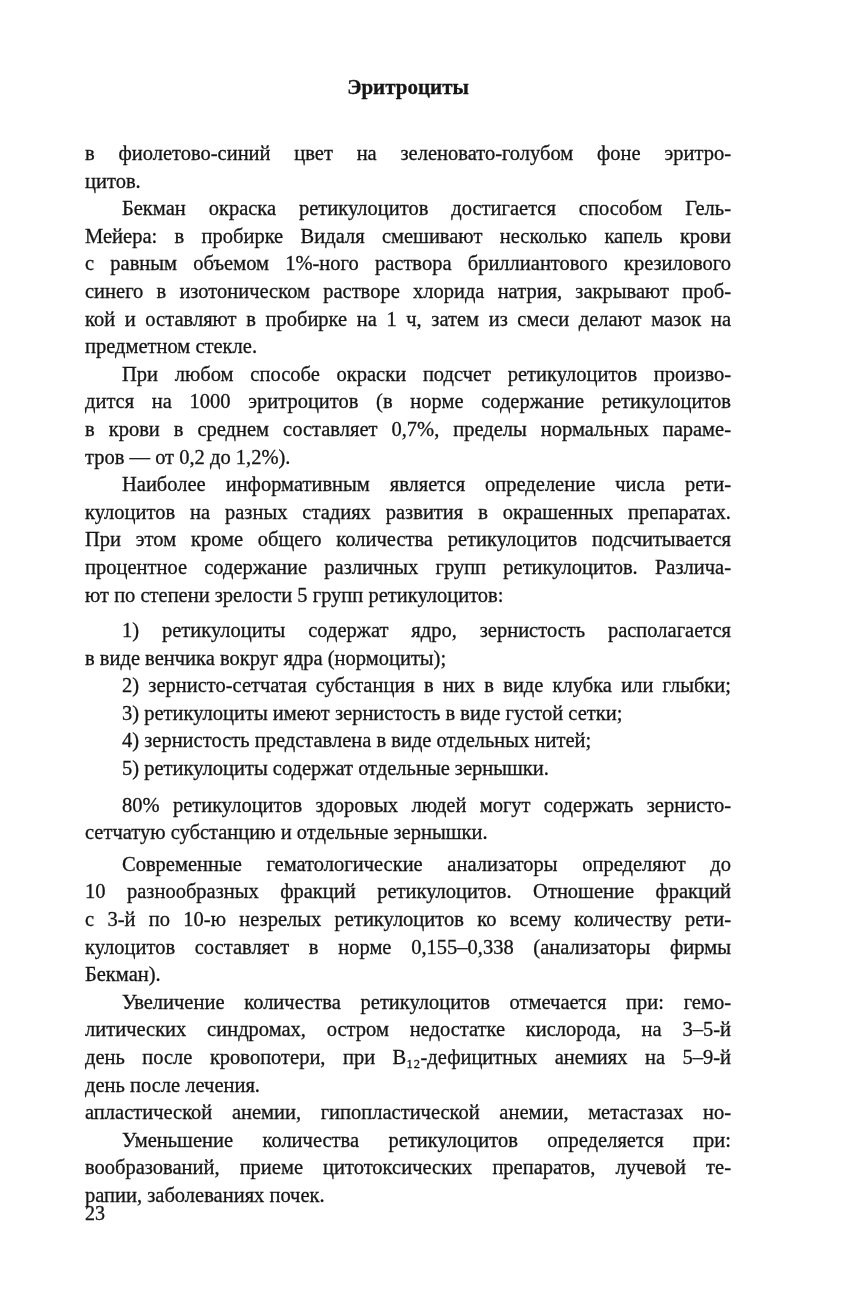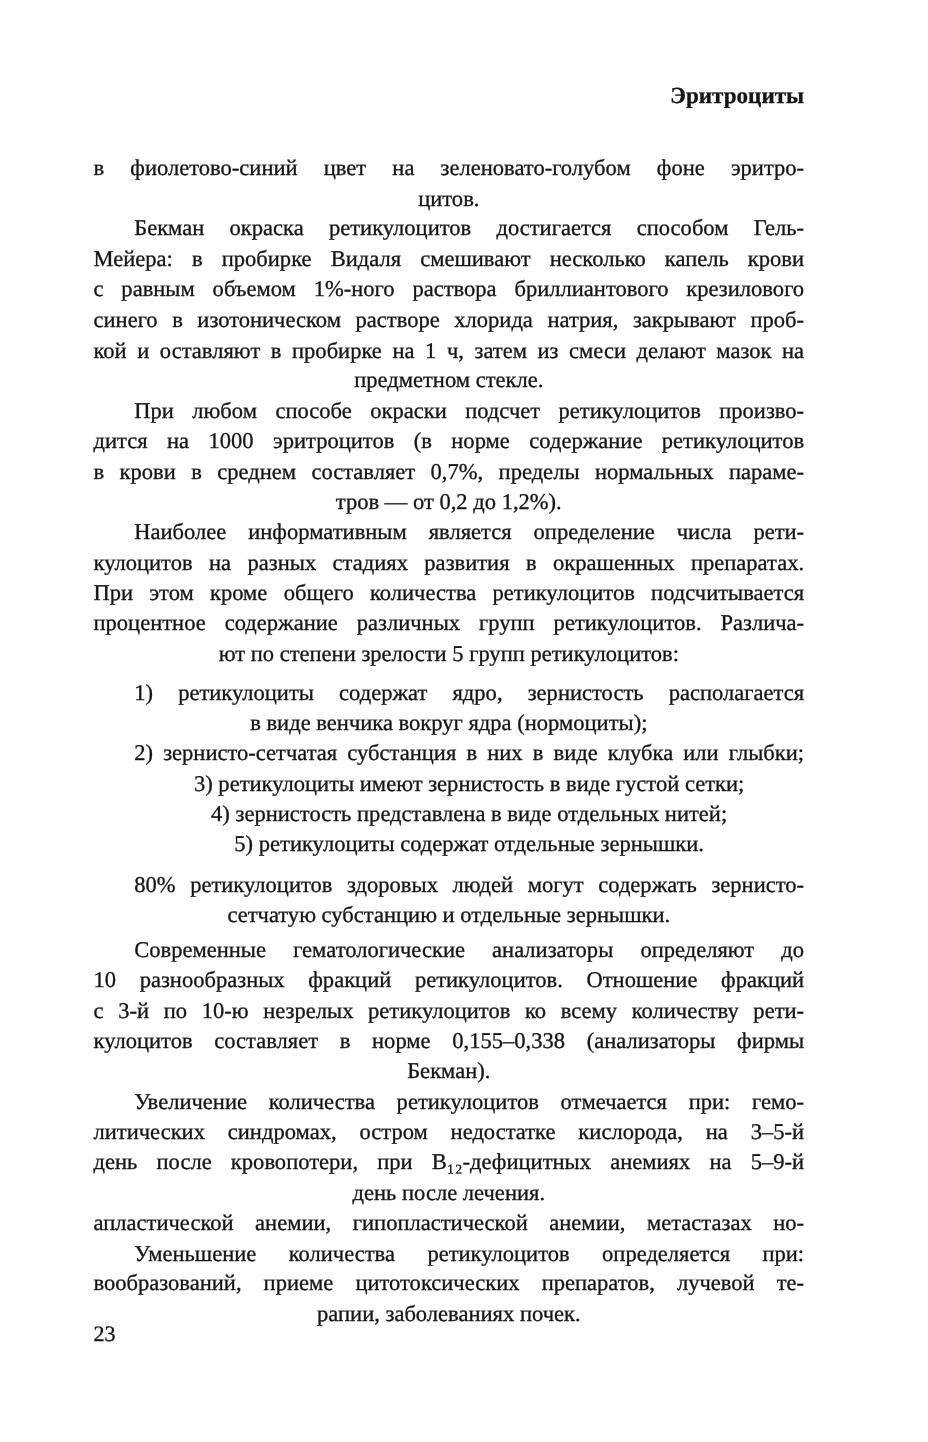--- a/index.html
+++ b/index.html
@@ -7,34 +7,34 @@
     width: 844px; height: 1311px;
     background: #ffffff;
     position: relative;
     font-family: "Liberation Serif", "DejaVu Serif", serif;
     color: #151515;
     -webkit-text-stroke: 0.3px #151515;
   }
   .running-header {
     position: absolute;
     top: 74px; left: 85px; width: 646px;
-    text-align: right;
+    text-align: center;
     font-weight: bold;
     font-size: 21px;
     line-height: 27px;
   }
   .page-body {
     position: absolute;
     top: 140px; left: 85px; width: 646px;
     font-size: 20.5px;
   }
   .para { margin: 0; padding: 0; }
   .ln {
     line-height: 27.6px;
-    text-align: center;
+    text-align: left;
   }
   .j {
     text-align: justify;
     text-align-last: justify;
     text-justify: inter-word;
   }
   .ind { text-indent: 37px; }
   .gapA { margin-top: 8px; }   
   .gapB { margin-top: 9px; }   
   .gapC { margin-top: 4px; }

